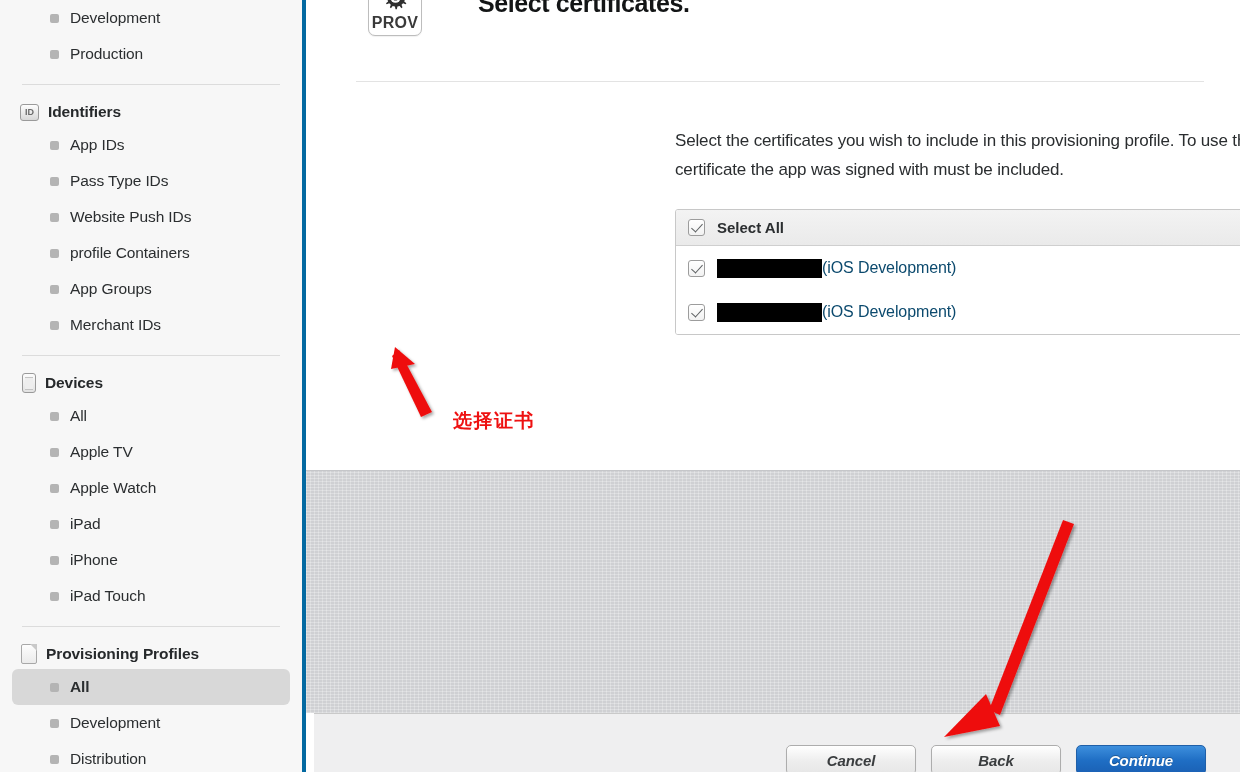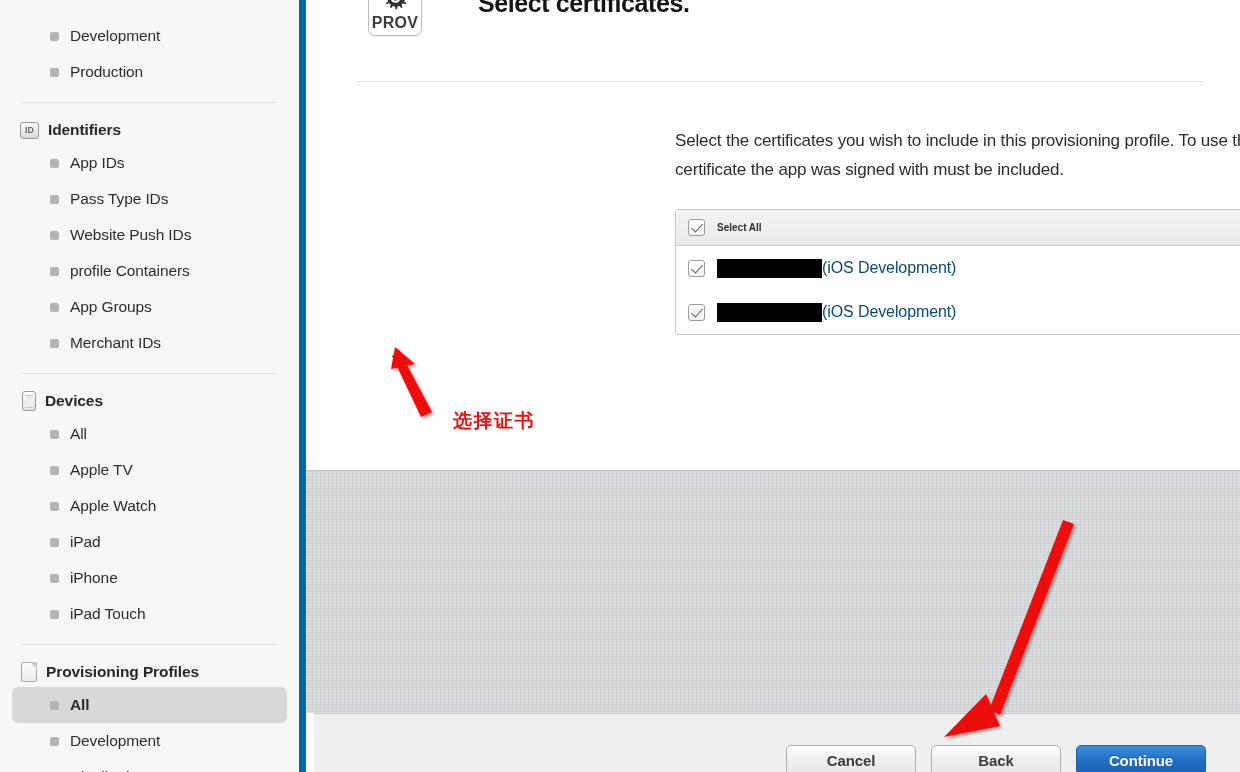--- a/index.html
+++ b/index.html
@@ -17,22 +17,22 @@
     width: 1240px;
     height: 772px;
     display: flex;
   }
 
   
   .sidebar {
     width: 306px;
     height: 772px;
     background: #f7f7f7;
-    border-right: 7px solid #0369a1;
-    padding-top: 18px;
+    border-right: 4px solid #0369a1;
+    padding-top: 0;
     position: relative;
     overflow: hidden;
   }
 
   .nav-group { padding: 0 0 0 0; }
 
   .group-sep {
     height: 1px;
     background: #dcdcdc;
     margin: 12px 22px 12px 22px;
@@ -204,21 +204,21 @@
 
   .certbox-header {
     display: flex;
     align-items: center;
     height: 36px;
     background: linear-gradient(#f3f3f3, #eaeaea);
     border-bottom: 1px solid #cfcfcf;
     padding: 0 14px 0 12px;
   }
   .certbox-header .hdr-label {
-    font-size: 10px;
+    font-size: 15px;
     font-weight: bold;
     color: #2b2e30;
     margin-left: 12px;
   }
 
   .cert-rows { position: relative; background: #fff; }
 
   .cert-row {
     display: flex;
     align-items: center;
@@ -272,20 +272,21 @@
     border-top: 1px solid #c5c6c9;
   }
 
   .footer {
     position: absolute;
     left: 8px; right: 0;
     top: 713px;
     height: 59px;
     background: #efeff0;
     border-top: 1px solid #c9c9c9;
+    font-style: italic;
   }
 
   .btn-row {
     position: absolute;
     right: 34px;
     top: 31px;
     display: flex;
     gap: 15px;
   }
 

